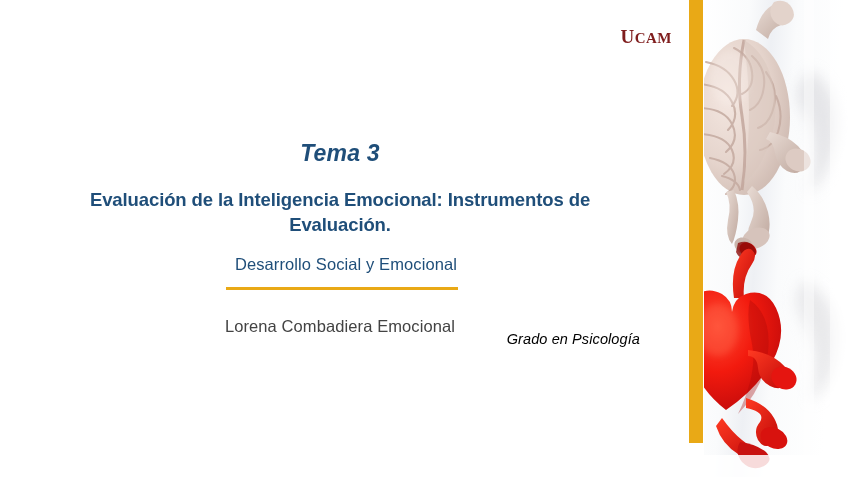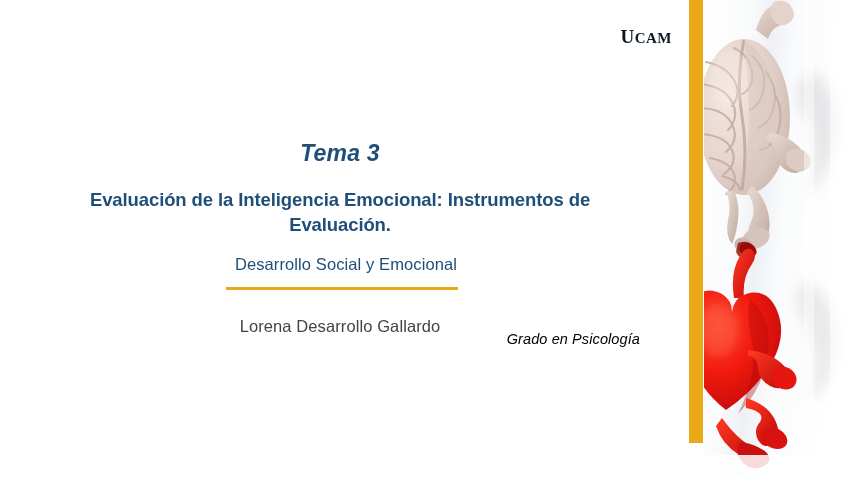--- a/index.html
+++ b/index.html
@@ -22,21 +22,21 @@
   .logo {
     position: absolute;
     top: 27px;
     left: 0;
     width: 672px;
     text-align: right;
     font-family: "Liberation Serif", serif;
     font-weight: bold;
     font-size: 19px;
     letter-spacing: 0.5px;
-    color: #0f172a;
+    color: #7f1d1d;
     line-height: 1;
   }
   .logo .small {
     font-size: 15px;
   }
 
   
   .title-block {
     position: absolute;
     left: 40px;
@@ -149,21 +149,21 @@
   </div>
 
   <div class="title-block">
     <div class="tema">Tema 3</div>
     <div class="subject">Evaluación de la Inteligencia Emocional: Instrumentos de Evaluación.</div>
   </div>
 
   <div class="course">Desarrollo Social y Emocional</div>
   <div class="rule"></div>
 
-  <div class="author">Lorena Desarrollo Gallardo</div>
+  <div class="author">Lorena Combadiera Emocional</div>
   <div class="degree">Grado en Psicología</div>
 
   <div class="accent-bar"></div>
 
   <div class="right-panel">
     <svg class="art" viewBox="0 0 144 477" preserveAspectRatio="none">
       <defs>
         <linearGradient id="bgGrad" x1="0" y1="0" x2="1" y2="0.25">
           <stop offset="0%" stop-color="#ffffff"></stop>
           <stop offset="30%" stop-color="#fafbfc"></stop>

